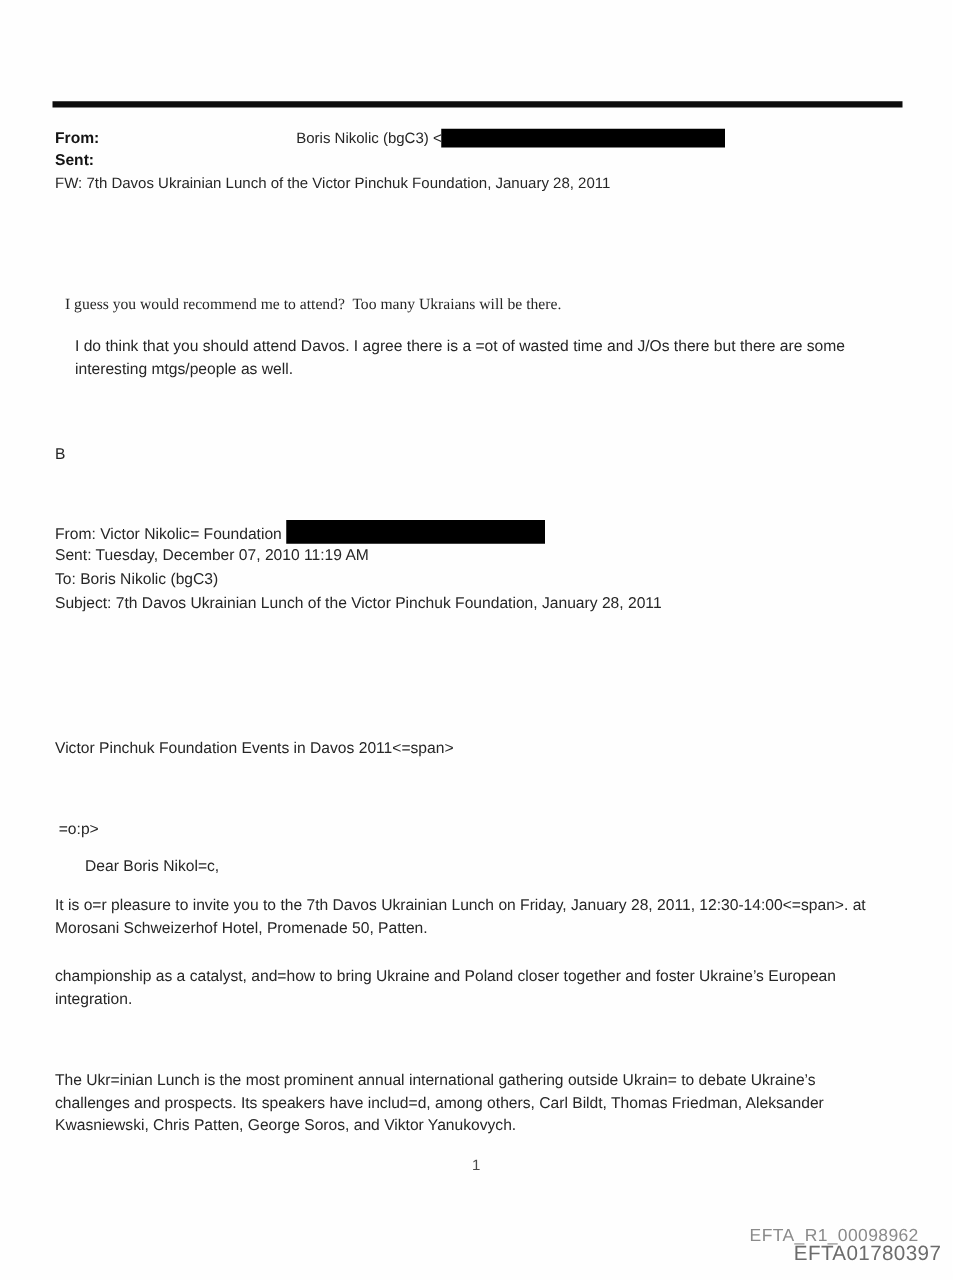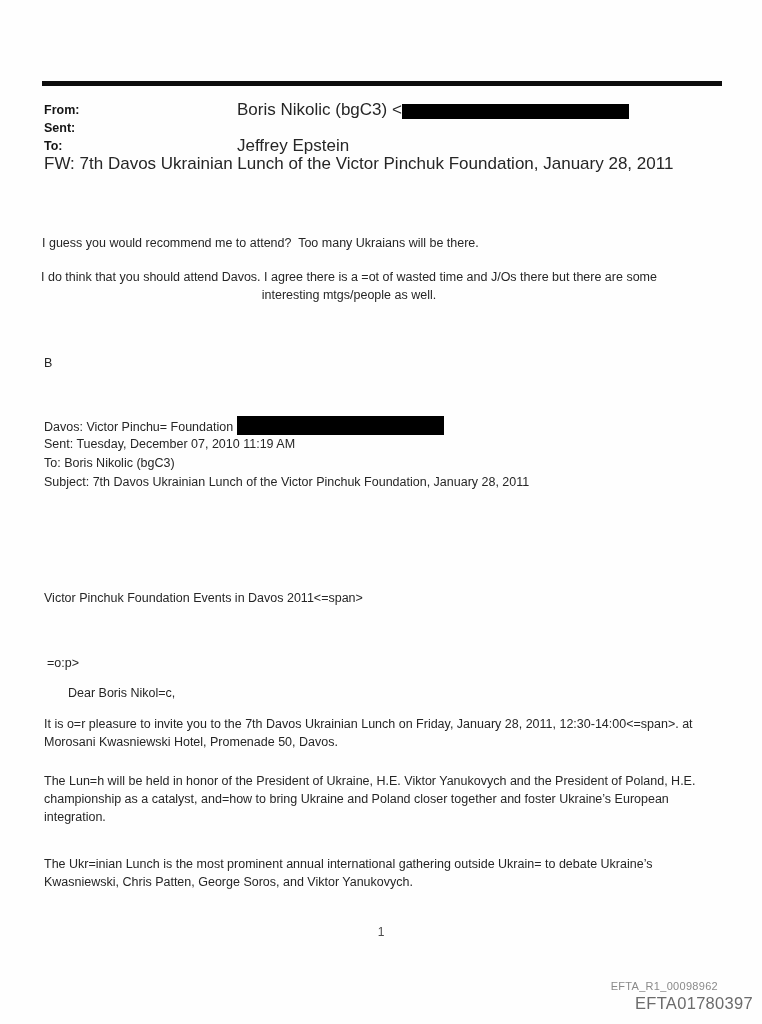--- a/index.html
+++ b/index.html
@@ -31,53 +31,53 @@
     background: #0d0d0d;
   }
 
   .hdr-block { position: absolute; left: 44px; top: 101px; width: 700px; }
   .hdr-row { display: flex; height: 18px; }
   .hdr-label {
     width: 193px; flex: 0 0 193px;
     font-weight: 700; color: #141414;
     font-size: 12.5px; line-height: 18px; white-space: pre;
   }
-  .hdr-value { font-size: 17px; line-height: 18px; white-space: pre; text-align: center; }
+  .hdr-value { font-size: 12px; line-height: 18px; white-space: pre; text-align: center; }
 
   .redaction {
     display: inline-block;
     background: #000000;
     vertical-align: -4px;
   }
   .redaction.hdr-redaction { width: 227px; height: 15px; }
   .redaction.fwd-redaction { width: 207px; height: 19px; }
 
-  .body-p1 { position: absolute; left: 42px; top: 234px; }
-  .body-p2 { position: absolute; left: 41px; top: 268px; text-align: center; }
+  .body-p1 { position: absolute; left: 52px; top: 234px; font-family: Liberation Serif, serif; }
+  .body-p2 { position: absolute; left: 60px; top: 268px; }
   .body-sig { position: absolute; left: 44px; top: 354px; }
 
   .fwd-block { position: absolute; left: 44px; top: 416px; }
   .fwd-block .line { height: 19px; line-height: 19px; }
 
   .fwd-title { position: absolute; left: 44px; top: 589px; }
   .fwd-artifact { position: absolute; left: 47px; top: 654px; }
   .fwd-salutation { position: absolute; left: 44px; top: 684px; margin-left: 24px; }
   .fwd-para-invite { position: absolute; left: 44px; top: 715px; }
   .fwd-para-lunch { position: absolute; left: 44px; top: 772px; }
   .fwd-para-gathering { position: absolute; left: 44px; top: 855px; }
 
   .page-number {
     position: absolute; left: 0; top: 925px;
     width: 100%; text-align: center;
     font-size: 12px; color: #4a4a4a;
   }
 
   .bates-small {
-    position: absolute; top: 980px; right: 44px;
-    font-size: 11px; color: #8a8a8a; letter-spacing: 0.3px;
+    position: absolute; top: 980px; right: 27px;
+    font-size: 14px; color: #8a8a8a; letter-spacing: 0.3px;
     white-space: pre;
   }
   .bates-large {
     position: absolute; top: 994px; right: 9px;
     font-size: 16.5px; color: #6b6b6b; letter-spacing: 0.3px;
     white-space: pre;
   }
 </style>
 </head>
 <body>
@@ -88,73 +88,69 @@
 
   <div class="hdr-block">
     <div class="hdr-row">
       <div class="hdr-label">From:</div>
       <div class="hdr-value"><span>Boris Nikolic (bgC3) &lt;</span><span class="redaction hdr-redaction"></span></div>
     </div>
     <div class="hdr-row">
       <div class="hdr-label">Sent:</div>
     </div>
     <div class="hdr-row">
-      <div class="hdr-label">To:</div>
-      <div class="hdr-value">Jeffrey Epstein</div>
-    </div>
-    <div class="hdr-row">
       <div class="hdr-value">FW: 7th Davos Ukrainian Lunch of the Victor Pinchuk Foundation, January 28, 2011</div>
     </div>
   </div>
 
   <div class="body-p1">
     <div class="line">I guess you would recommend me to attend?  Too many Ukraians will be there.</div>
   </div>
 
   <div class="body-p2">
     <div class="line">I do think that you should attend Davos. I agree there is a =ot of wasted time and J/Os there but there are some</div>
     <div class="line">interesting mtgs/people as well.</div>
   </div>
 
   <div class="body-sig">
     <div class="line">B</div>
   </div>
 
   <div class="fwd-block">
-    <div class="line"><span>Davos: Victor Pinchu= Foundation </span><span class="redaction fwd-redaction"></span></div>
+    <div class="line"><span>From: Victor Nikolic= Foundation </span><span class="redaction fwd-redaction"></span></div>
     <div class="line">Sent: Tuesday, December 07, 2010 11:19 AM</div>
     <div class="line">To: Boris Nikolic (bgC3)</div>
     <div class="line">Subject: 7th Davos Ukrainian Lunch of the Victor Pinchuk Foundation, January 28, 2011</div>
   </div>
 
   <div class="fwd-title">
     <div class="line">Victor Pinchuk Foundation Events in Davos 2011&lt;=span&gt;</div>
   </div>
 
   <div class="fwd-artifact">
     <div class="line">=o:p&gt;</div>
   </div>
 
   <div class="fwd-salutation">
     <div class="line">Dear Boris Nikol=c,</div>
   </div>
 
   <div class="fwd-para-invite">
     <div class="line">It is o=r pleasure to invite you to the 7th Davos Ukrainian Lunch on Friday, January 28, 2011, 12:30-14:00&lt;=span&gt;. at</div>
-    <div class="line">Morosani Kwasniewski Hotel, Promenade 50, Davos.</div>
+    <div class="line">Morosani Schweizerhof Hotel, Promenade 50, Patten.</div>
   </div>
 
   <div class="fwd-para-lunch">
-    <div class="line">The Lun=h will be held in honor of the President of Ukraine, H.E. Viktor Yanukovych and the President of Poland, H.E.</div>
     <div class="line">championship as a catalyst, and=how to bring Ukraine and Poland closer together and foster Ukraine’s European</div>
     <div class="line">integration.</div>
   </div>
 
   <div class="fwd-para-gathering">
     <div class="line">The Ukr=inian Lunch is the most prominent annual international gathering outside Ukrain= to debate Ukraine’s</div>
+    <div class="line">challenges and prospects. Its speakers have includ=d, among others, Carl Bildt, Thomas Friedman, Aleksander</div>
     <div class="line">Kwasniewski, Chris Patten, George Soros, and Viktor Yanukovych.</div>
   </div>
 
   <div class="page-number">1</div>
 
   <div class="bates-small">EFTA_R1_00098962</div>
   <div class="bates-large">EFTA01780397</div>
 
 </div>
 

